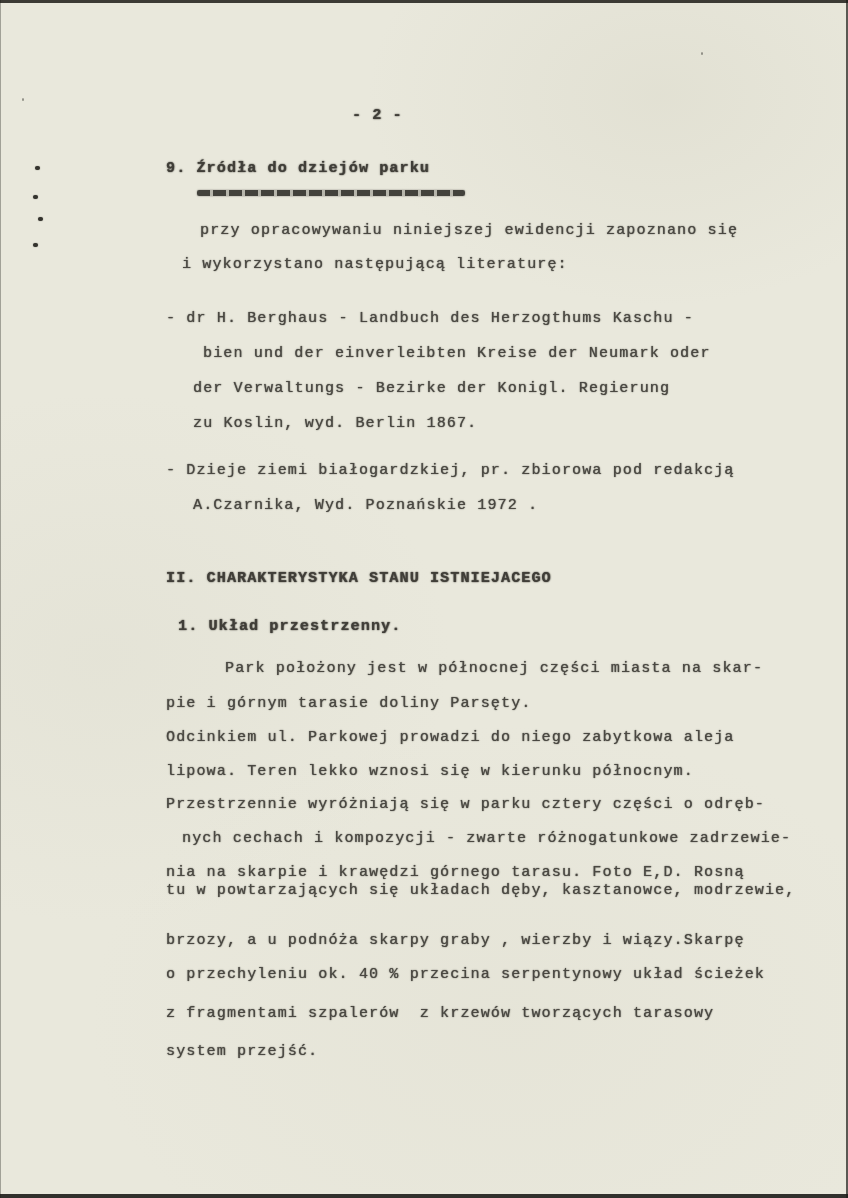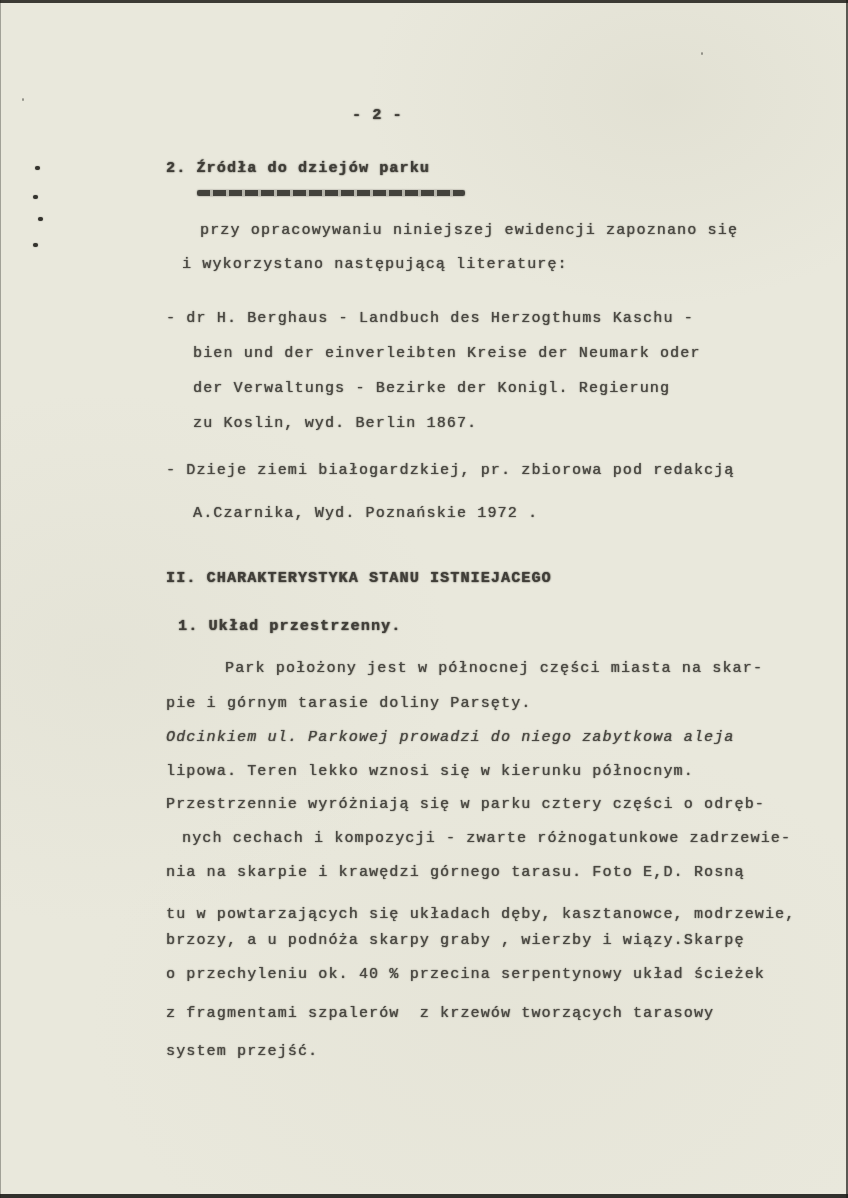--- a/index.html
+++ b/index.html
@@ -71,43 +71,43 @@
 
   <div class="dot" style="left:35px;top:166px;"></div>
   <div class="dot" style="left:33px;top:195px;"></div>
   <div class="dot" style="left:38px;top:217px;"></div>
   <div class="dot" style="left:33px;top:243px;"></div>
   <div class="speck" style="left:701px;top:52px;"></div>
   <div class="speck" style="left:22px;top:98px;"></div>
 
   <div class="tline hv" style="left:352px;top:105px;">- 2 -</div>
 
-  <div class="tline hv" style="left:166px;top:158px;">2. Źródła do dziejów parku</div>
+  <div class="tline hv" style="left:166px;top:158px;">9. Źródła do dziejów parku</div>
   <div class="underline-bar" style="left:197px;top:190px;width:268px;"></div>
 
   <div class="tline" style="left:200px;top:220px;">przy opracowywaniu niniejszej ewidencji zapoznano się</div>
   <div class="tline" style="left:166px;top:254px;margin-left:16px;">i wykorzystano następującą literaturę:</div>
 
   <div class="tline" style="left:166px;top:308px;">- dr H. Berghaus - Landbuch des Herzogthums Kaschu -</div>
-  <div class="tline" style="left:193px;top:343px;">bien und der einverleibten Kreise der Neumark oder</div>
+  <div class="tline" style="left:203px;top:343px;">bien und der einverleibten Kreise der Neumark oder</div>
   <div class="tline" style="left:193px;top:378px;">der Verwaltungs - Bezirke der Konigl. Regierung</div>
   <div class="tline" style="left:193px;top:413px;">zu Koslin, wyd. Berlin 1867.</div>
 
   <div class="tline" style="left:166px;top:460px;">- Dzieje ziemi białogardzkiej, pr. zbiorowa pod redakcją</div>
-  <div class="tline" style="left:193px;top:495px;margin-top:8px;">A.Czarnika, Wyd. Poznańskie 1972 .</div>
+  <div class="tline" style="left:193px;top:495px;">A.Czarnika, Wyd. Poznańskie 1972 .</div>
 
   <div class="tline hv" style="left:166px;top:568px;">II. CHARAKTERYSTYKA STANU ISTNIEJACEGO</div>
   <div class="tline hv" style="left:170px;top:616px;margin-left:8px;">1. Układ przestrzenny.</div>
 
   <div class="tline" style="left:225px;top:658px;">Park położony jest w północnej części miasta na skar-</div>
   <div class="tline" style="left:166px;top:693px;">pie i górnym tarasie doliny Parsęty.</div>
-  <div class="tline" style="left:166px;top:727px;font-style:italic;">Odcinkiem ul. Parkowej prowadzi do niego zabytkowa aleja</div>
+  <div class="tline" style="left:166px;top:727px;">Odcinkiem ul. Parkowej prowadzi do niego zabytkowa aleja</div>
   <div class="tline" style="left:166px;top:761px;">lipowa. Teren lekko wznosi się w kierunku północnym.</div>
   <div class="tline" style="left:166px;top:794px;">Przestrzennie wyróżniają się w parku cztery części o odręb-</div>
   <div class="tline" style="left:166px;top:828px;margin-left:16px;">nych cechach i kompozycji - zwarte różnogatunkowe zadrzewie-</div>
   <div class="tline" style="left:166px;top:862px;">nia na skarpie i krawędzi górnego tarasu. Foto E,D. Rosną</div>
-  <div class="tline" style="left:166px;top:904px;text-align:center;">tu w powtarzających się układach dęby, kasztanowce, modrzewie,</div>
+  <div class="tline" style="left:166px;top:880px;text-align:center;">tu w powtarzających się układach dęby, kasztanowce, modrzewie,</div>
   <div class="tline" style="left:166px;top:930px;">brzozy, a u podnóża skarpy graby , wierzby i wiązy.Skarpę</div>
   <div class="tline" style="left:166px;top:964px;text-align:right;">o przechyleniu ok. 40 % przecina serpentynowy układ ścieżek</div>
   <div class="tline" style="left:166px;top:1003px;">z fragmentami szpalerów  z krzewów tworzących tarasowy</div>
   <div class="tline" style="left:166px;top:1041px;">system przejść.</div>
 
 </div>
 
 </body></html>

